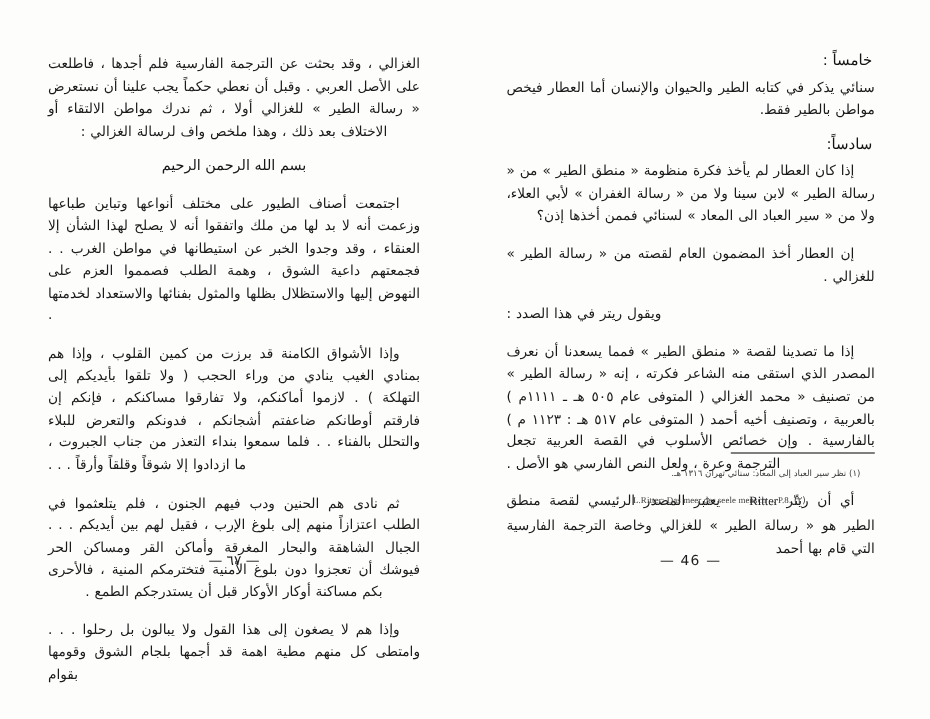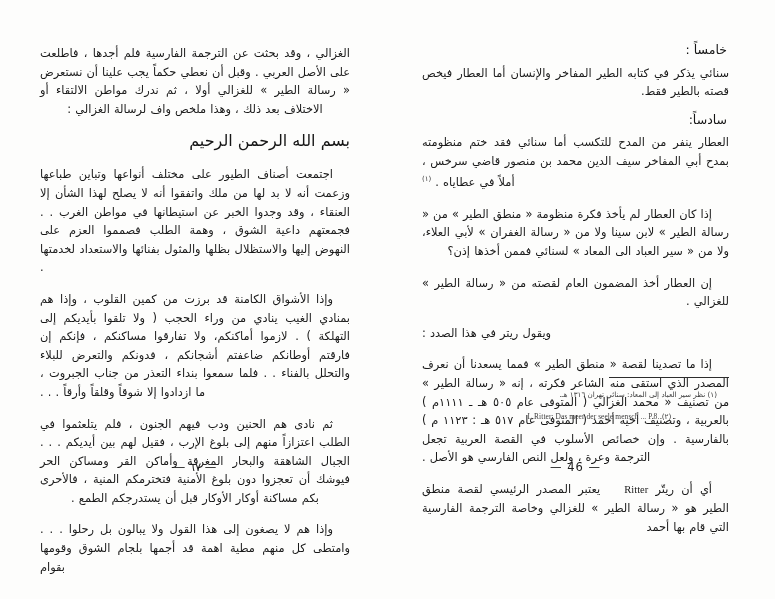--- a/index.html
+++ b/index.html
@@ -59,21 +59,22 @@
     margin: 0 0 13px 0;
     color: #1a1a1a;
     word-spacing: .5px;
   }
   p.body.indent { text-indent: 17px; }
   p.body.last-center { text-align-last: center; }
   p.body.last-left  { text-align-last: left; }
 
   .basmala {
     direction: rtl;
-    font-size: 16px;
+    text-align: center;
+    font-size: 12px;
     margin: 0 0 15px 0;
     color: #161616;
     letter-spacing: .2px;
   }
 
   .quote-block { margin-top: 14px; }
 
   
   .footnote-area {
     position: absolute;
@@ -137,27 +138,23 @@
 </style>
 </head>
 <body>
 
 <div id="page">
 
   <div class="leaf leaf-right">
     <div class="leaf-inner">
 
       <div class="ordinal">خامساً :</div>
-      <p class="body">سنائي يذكر في كتابه الطير المفاخر والإنسان أما العطار فيخص قصته بالطير فقط.</p>
+      <p class="body">سنائي يذكر في كتابه الطير والحيوان والإنسان أما العطار فيخص مواطن بالطير فقط.</p>
 
       <div class="ordinal">سادساً:</div>
-      <p class="body last-left">
-        <span>العطار ينفر من المدح للتكسب أما سنائي فقد ختم منظومته بمدح أبي المفاخر سيف الدين محمد بن منصور قاضي سرخس ، أملاً في عطاياه .</span>
-        <span class="sup-note">(١)</span>
-      </p>
 
       <p class="body indent">إذا كان العطار لم يأخذ فكرة منظومة « منطق الطير » من « رسالة الطير » لابن سينا ولا من « رسالة الغفران » لأبي العلاء، ولا من « سير العباد الى المعاد » لسنائي فممن أخذها إذن؟</p>
 
       <p class="body indent">إن العطار أخذ المضمون العام لقصته من « رسالة الطير » للغزالي .</p>
 
       <p class="body last-left">ويقول ريتر في هذا الصدد :</p>
 
       <p class="body indent quote-block last-left">إذا ما تصدينا لقصة « منطق الطير » فمما يسعدنا أن نعرف المصدر الذي استقى منه الشاعر فكرته ، إنه « رسالة الطير » من تصنيف « محمد الغزالي ( المتوفى عام ٥٠٥ هـ ـ ١١١١م ) بالعربية ، وتصنيف أخيه أحمد ( المتوفى عام ٥١٧ هـ : ١١٢٣ م ) بالفارسية . وإن خصائص الأسلوب في القصة العربية تجعل الترجمة وعرة ، ولعل النص الفارسي هو الأصل .</p>
 
       <p class="body indent">

